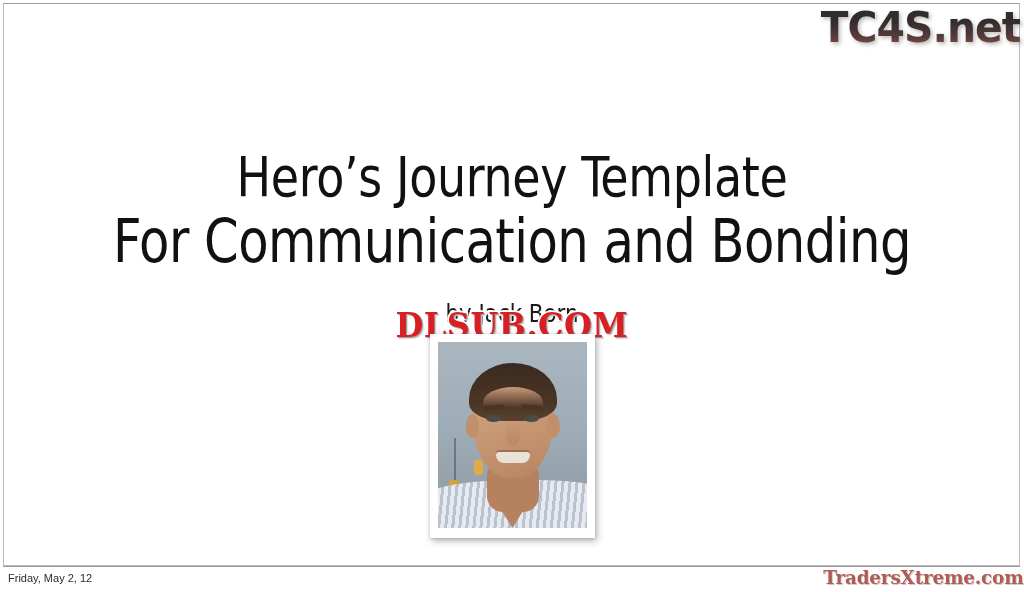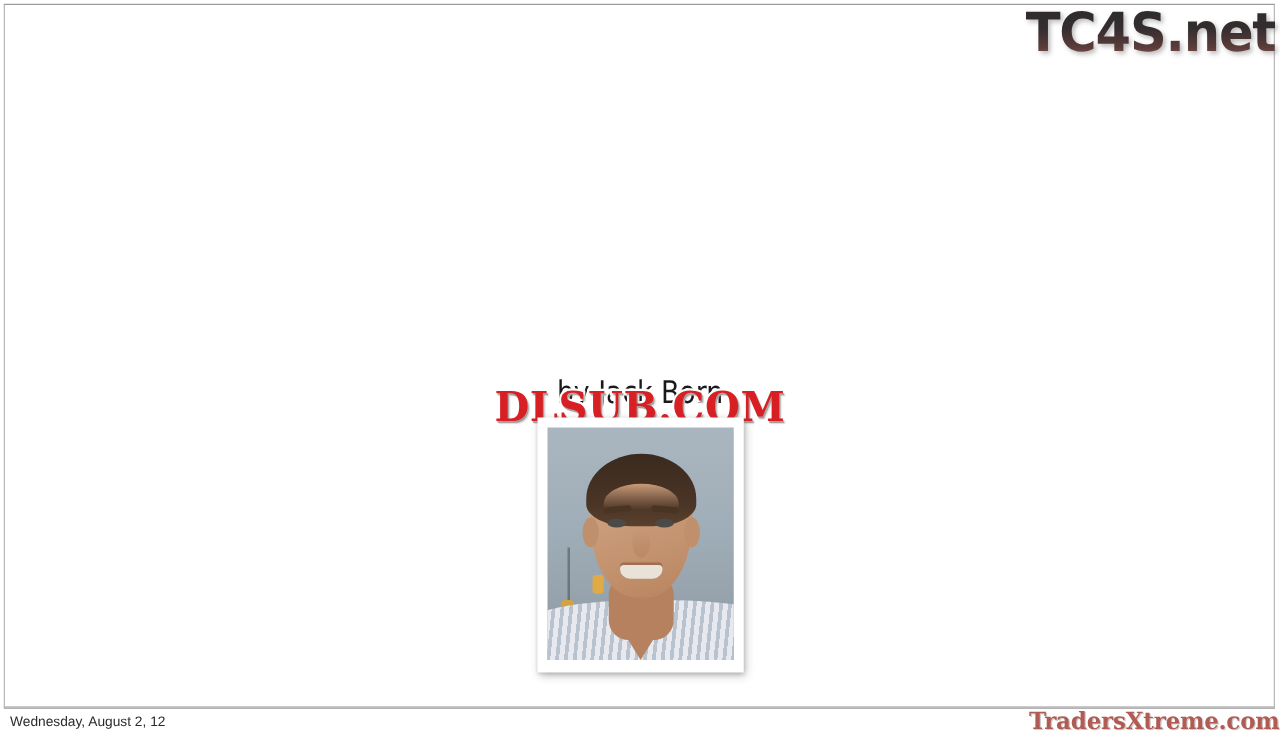--- a/index.html
+++ b/index.html
@@ -300,20 +300,24 @@
     text-shadow: 1px 1px 0 rgba(150,140,140,0.45);
   }
 </style>
 </head>
 <body>
 
 <div class="slide">
 
   <div class="slide-frame"></div>
 
+  <div class="title-block">
+    <div class="title-line1">Hero’s Journey Template</div>
+    <div class="title-line2">For Communication and Bonding</div>
+  </div>
 
   <div class="subtitle">by Jack Born</div>
 
   <div class="watermark-center">
     <span class="wm-text">DLSUB.COM</span>
   </div>
 
   <div class="photo-frame">
     <div class="photo">
       <div class="p-bg-mast"></div>
@@ -331,16 +335,16 @@
       <div class="p-eye-l"></div>
       <div class="p-eye-r"></div>
       <div class="p-nose"></div>
       <div class="p-mouth"></div>
     </div>
   </div>
 
   <div class="logo-tc4s">TC4S.net</div>
 
   <div class="footer-rule"></div>
-  <div class="footer-date">Wednesday, August 2, 12</div>
+  <div class="footer-date">Friday, May 2, 12</div>
   <div class="logo-traders">TradersXtreme.com</div>
 
 </div>
 
 </body></html>

